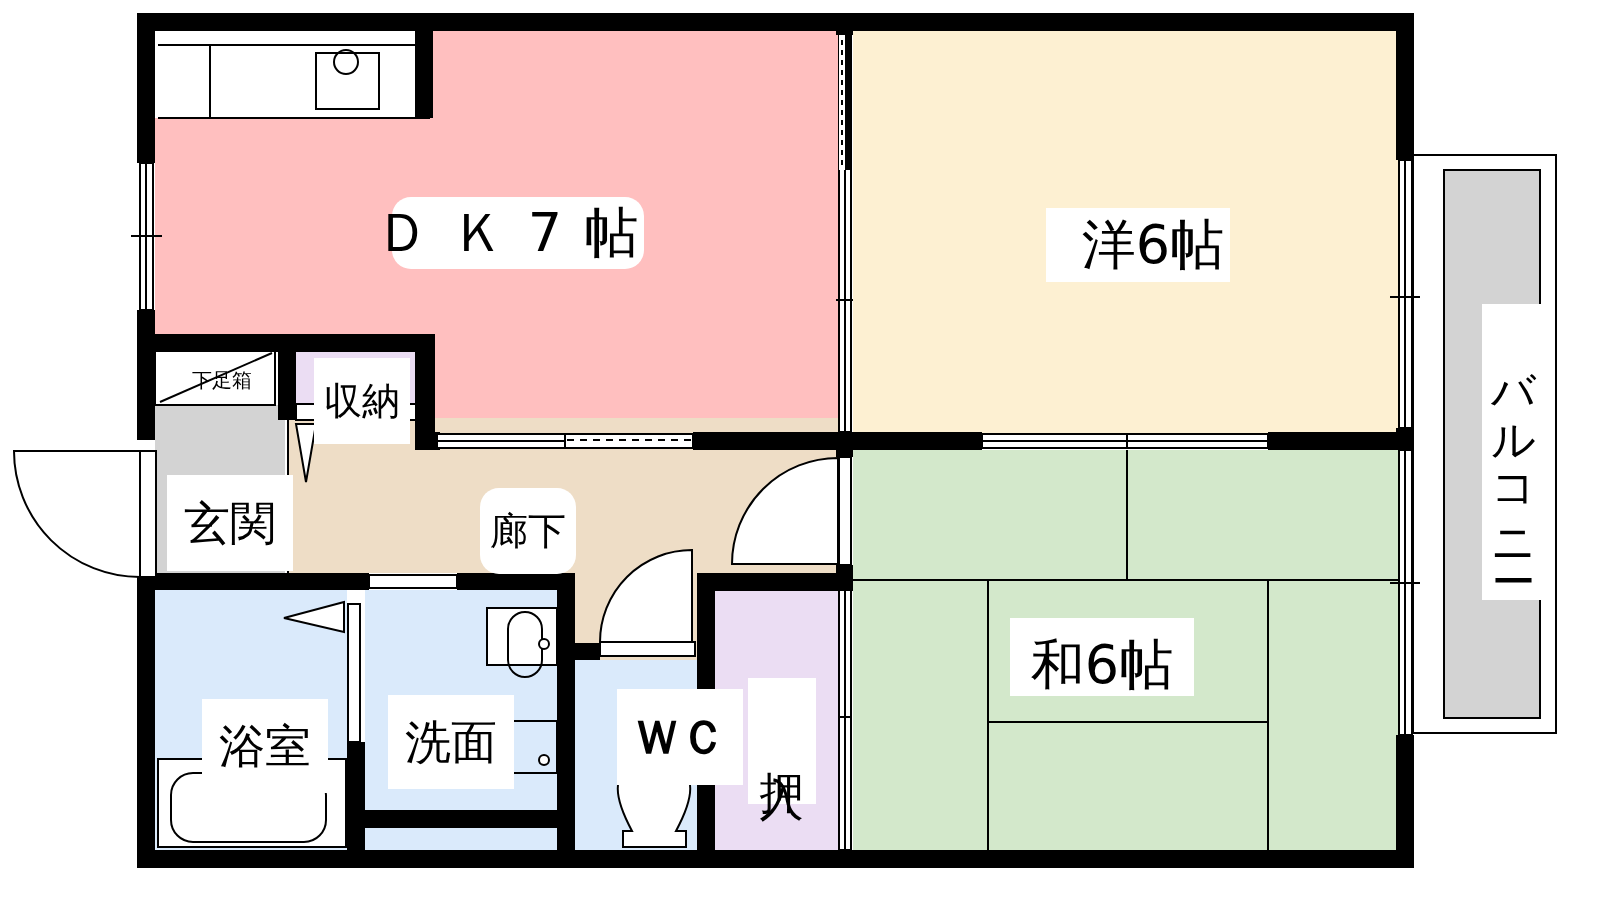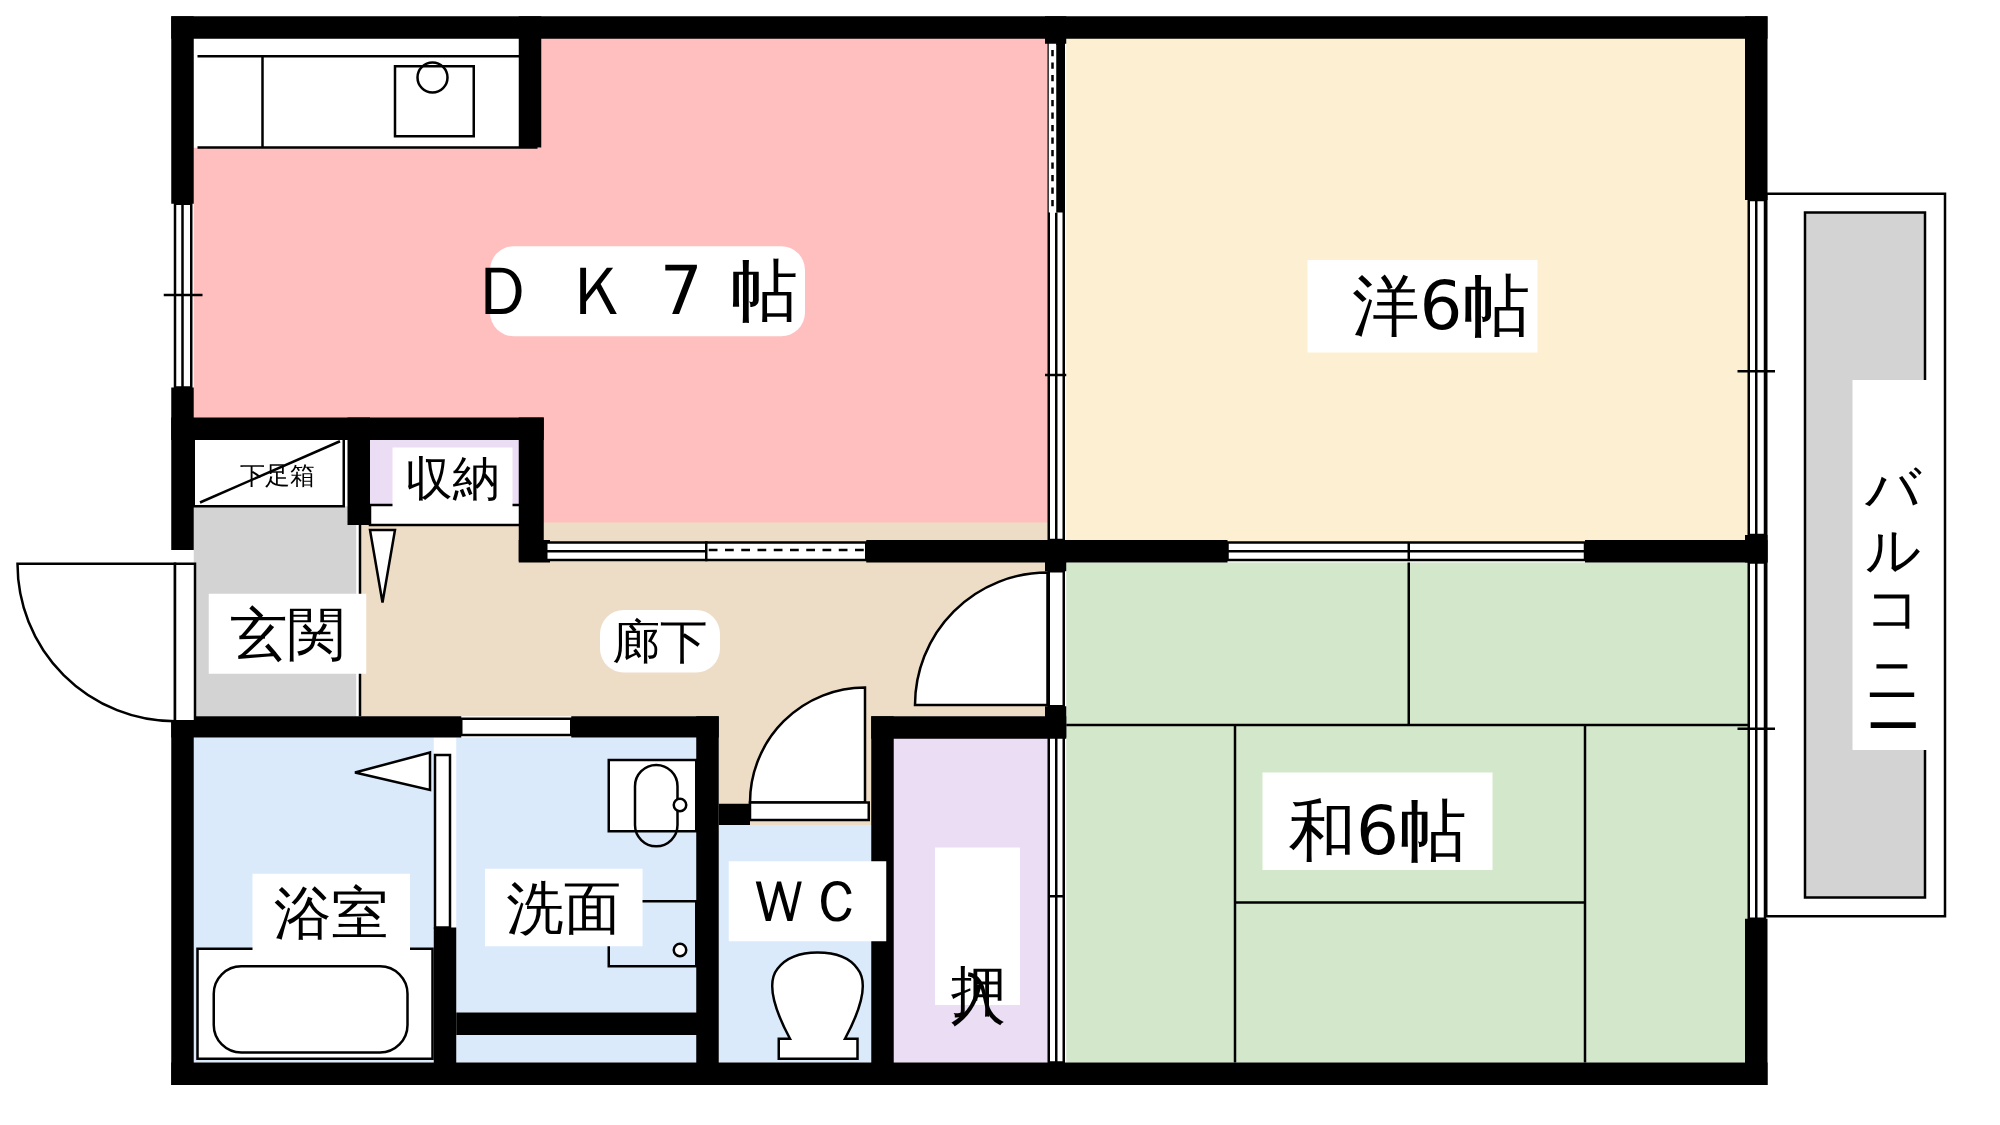--- a/index.html
+++ b/index.html
@@ -1,21 +1,21 @@
 <!DOCTYPE html>
 <html><head>
 <meta charset="utf-8">
 <style>
   html, body { margin: 0; padding: 0; background: #ffffff; }
   body { width: 1600px; height: 900px; overflow: hidden; position: relative; font-family: "DejaVu Sans", "Liberation Sans", sans-serif; }
   #plan { position: absolute; left: 0; top: 0; width: 1600px; height: 900px; }
   .lbl { position: absolute; background: #ffffff; color: #000; line-height: 1; white-space: nowrap; display: flex; align-items: center; justify-content: center; }
   .lbl-xl { font-size: 54px; padding: 4px 6px; }
-  .lbl-lg { font-size: 46px; padding: 4px 6px; }
-  .lbl-md { font-size: 38px; padding: 3px 5px; }
+  .lbl-lg { font-size: 46px; padding: 20px 6px; }
+  .lbl-md { font-size: 38px; padding: 21px 5px; }
   .lbl-sm { font-size: 20px; padding: 1px 3px; background: transparent; }
   .lbl-vert { writing-mode: vertical-rl; text-orientation: upright; font-size: 44px; padding: 6px 4px; letter-spacing: 4px; }
   .dk-text { letter-spacing: 22px; }
 </style>
 </head>
 <body>
 
 <svg id="plan" viewBox="0 0 1600 900" xmlns="http://www.w3.org/2000/svg">
 
   <rect x="155" y="118" width="685" height="230" fill="#FFBFBF"></rect>
@@ -196,21 +196,21 @@
   </div>
 <div class="lbl lbl-md" style="left:314px; top:358px; width:86px; height:44px;">
     <span>収納</span>
   </div>
 <div class="lbl lbl-lg" style="left:202px; top:667px; width:114px; height:54px;margin-top:32px;">
     <span>浴室</span>
   </div>
 <div class="lbl lbl-lg" style="left:388px; top:695px; width:114px; height:54px;">
     <span>洗面</span>
   </div>
-<div class="lbl lbl-lg" style="left:583px; top:689px; width:114px; height:56px;">
+<div class="lbl lbl-lg" style="left:617px; top:689px; width:114px; height:56px;font-weight:bold;">
     <span>ＷＣ</span>
   </div>
 <div class="lbl lbl-vert" style="left:748px; top:678px; width:60px; height:114px;">
     <span>押入</span>
   </div>
 <div class="lbl lbl-vert" style="left:1482px; top:304px; width:56px; height:284px;">
     <span>バルコニー</span>
   </div>
 
 </body></html>

